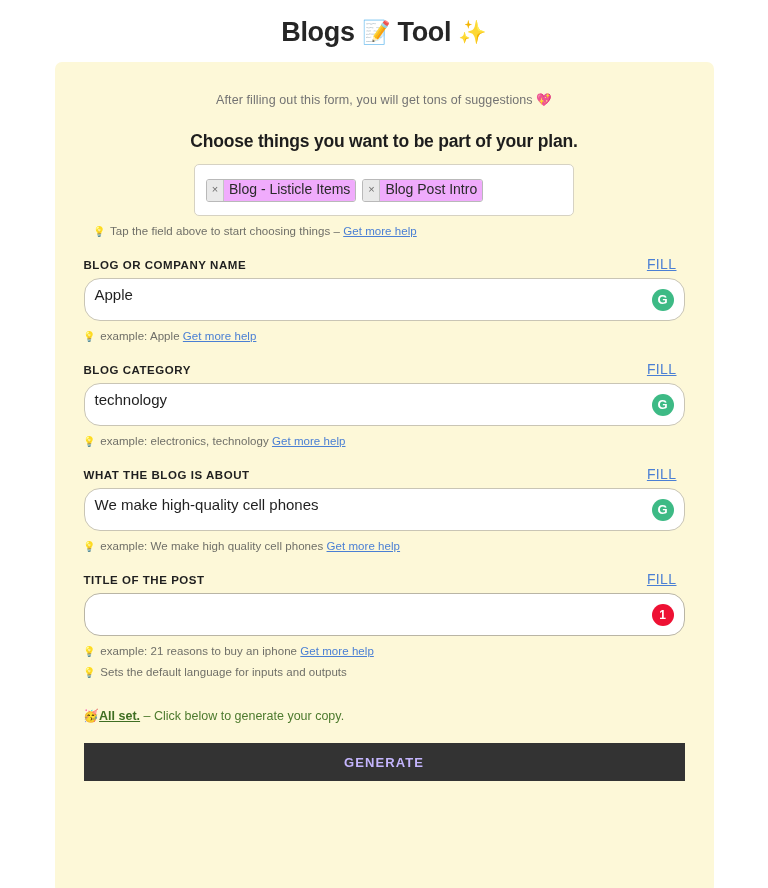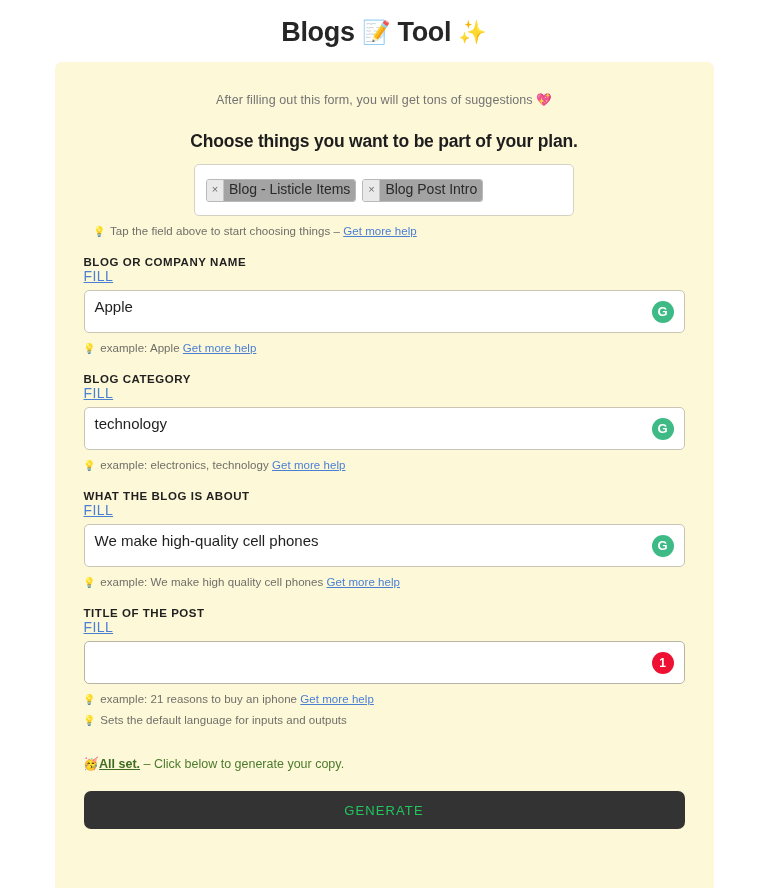--- a/index.html
+++ b/index.html
@@ -90,21 +90,21 @@
     color: #6e6e6e;
     font-size: 11px;
     border-right: 1px solid #c4c4c4;
     background: #e9e9e9;
     cursor: pointer;
     user-select: none;
   }
   .chip-label {
     padding: 0 5px 0 5px;
     color: #2a2a2a;
-    background: #a3a3a3;
+    background: #f0abfc;
     white-space: nowrap;
   }
 
   
   .hint {
     font-size: 11.5px;
     color: #6f6f68;
     margin: 9px 0 0 0;
     letter-spacing: 0.05px;
   }
@@ -115,21 +115,20 @@
     cursor: pointer;
   }
 
   
   .field-group { margin-top: 19px; }
   .field-head {
     display: flex;
     align-items: baseline;
     justify-content: space-between;
     margin: 0 8px 6px 0;
-    flex-direction: column;
   }
   .field-label {
     font-size: 11.5px;
     font-weight: bold;
     letter-spacing: 0.55px;
     color: #1f1f1f;
     text-transform: uppercase;
   }
   .fill-link {
     font-size: 14px;
@@ -138,21 +137,21 @@
     letter-spacing: 0.4px;
     cursor: pointer;
   }
 
   .input-wrap {
     position: relative;
     width: 100%;
     height: 43px;
     background: #ffffff;
     border: 1px solid #c9c5b5;
-    border-radius: 5px;
+    border-radius: 16px;
     box-sizing: border-box;
   }
   .input-wrap.flagged { border-color: #b9b5a5; }
   .input-text {
     position: absolute;
     left: 10px;
     top: 7px;
     font-size: 15px;
     color: #1f1f1f;
     white-space: nowrap;
@@ -204,27 +203,27 @@
     text-decoration: underline;
     color: #3f6e22;
   }
 
   
   .generate-btn {
     display: block;
     width: 100%;
     margin: 20px auto 0 auto;
     background: #333333;
-    color: #22c55e;
+    color: #c4b5fd;
     border: none;
-    border-radius: 7px;
+    border-radius: 0;
     height: 38px;
     font-family: "Liberation Sans", sans-serif;
     font-size: 13px;
-    font-weight: normal;
+    font-weight: bold;
     letter-spacing: 1.1px;
     cursor: pointer;
   }
 </style>
 </head>
 <body>
 
 <h1 class="page-title">
   <span>Blogs</span>
   <span class="emoji">📝</span>

